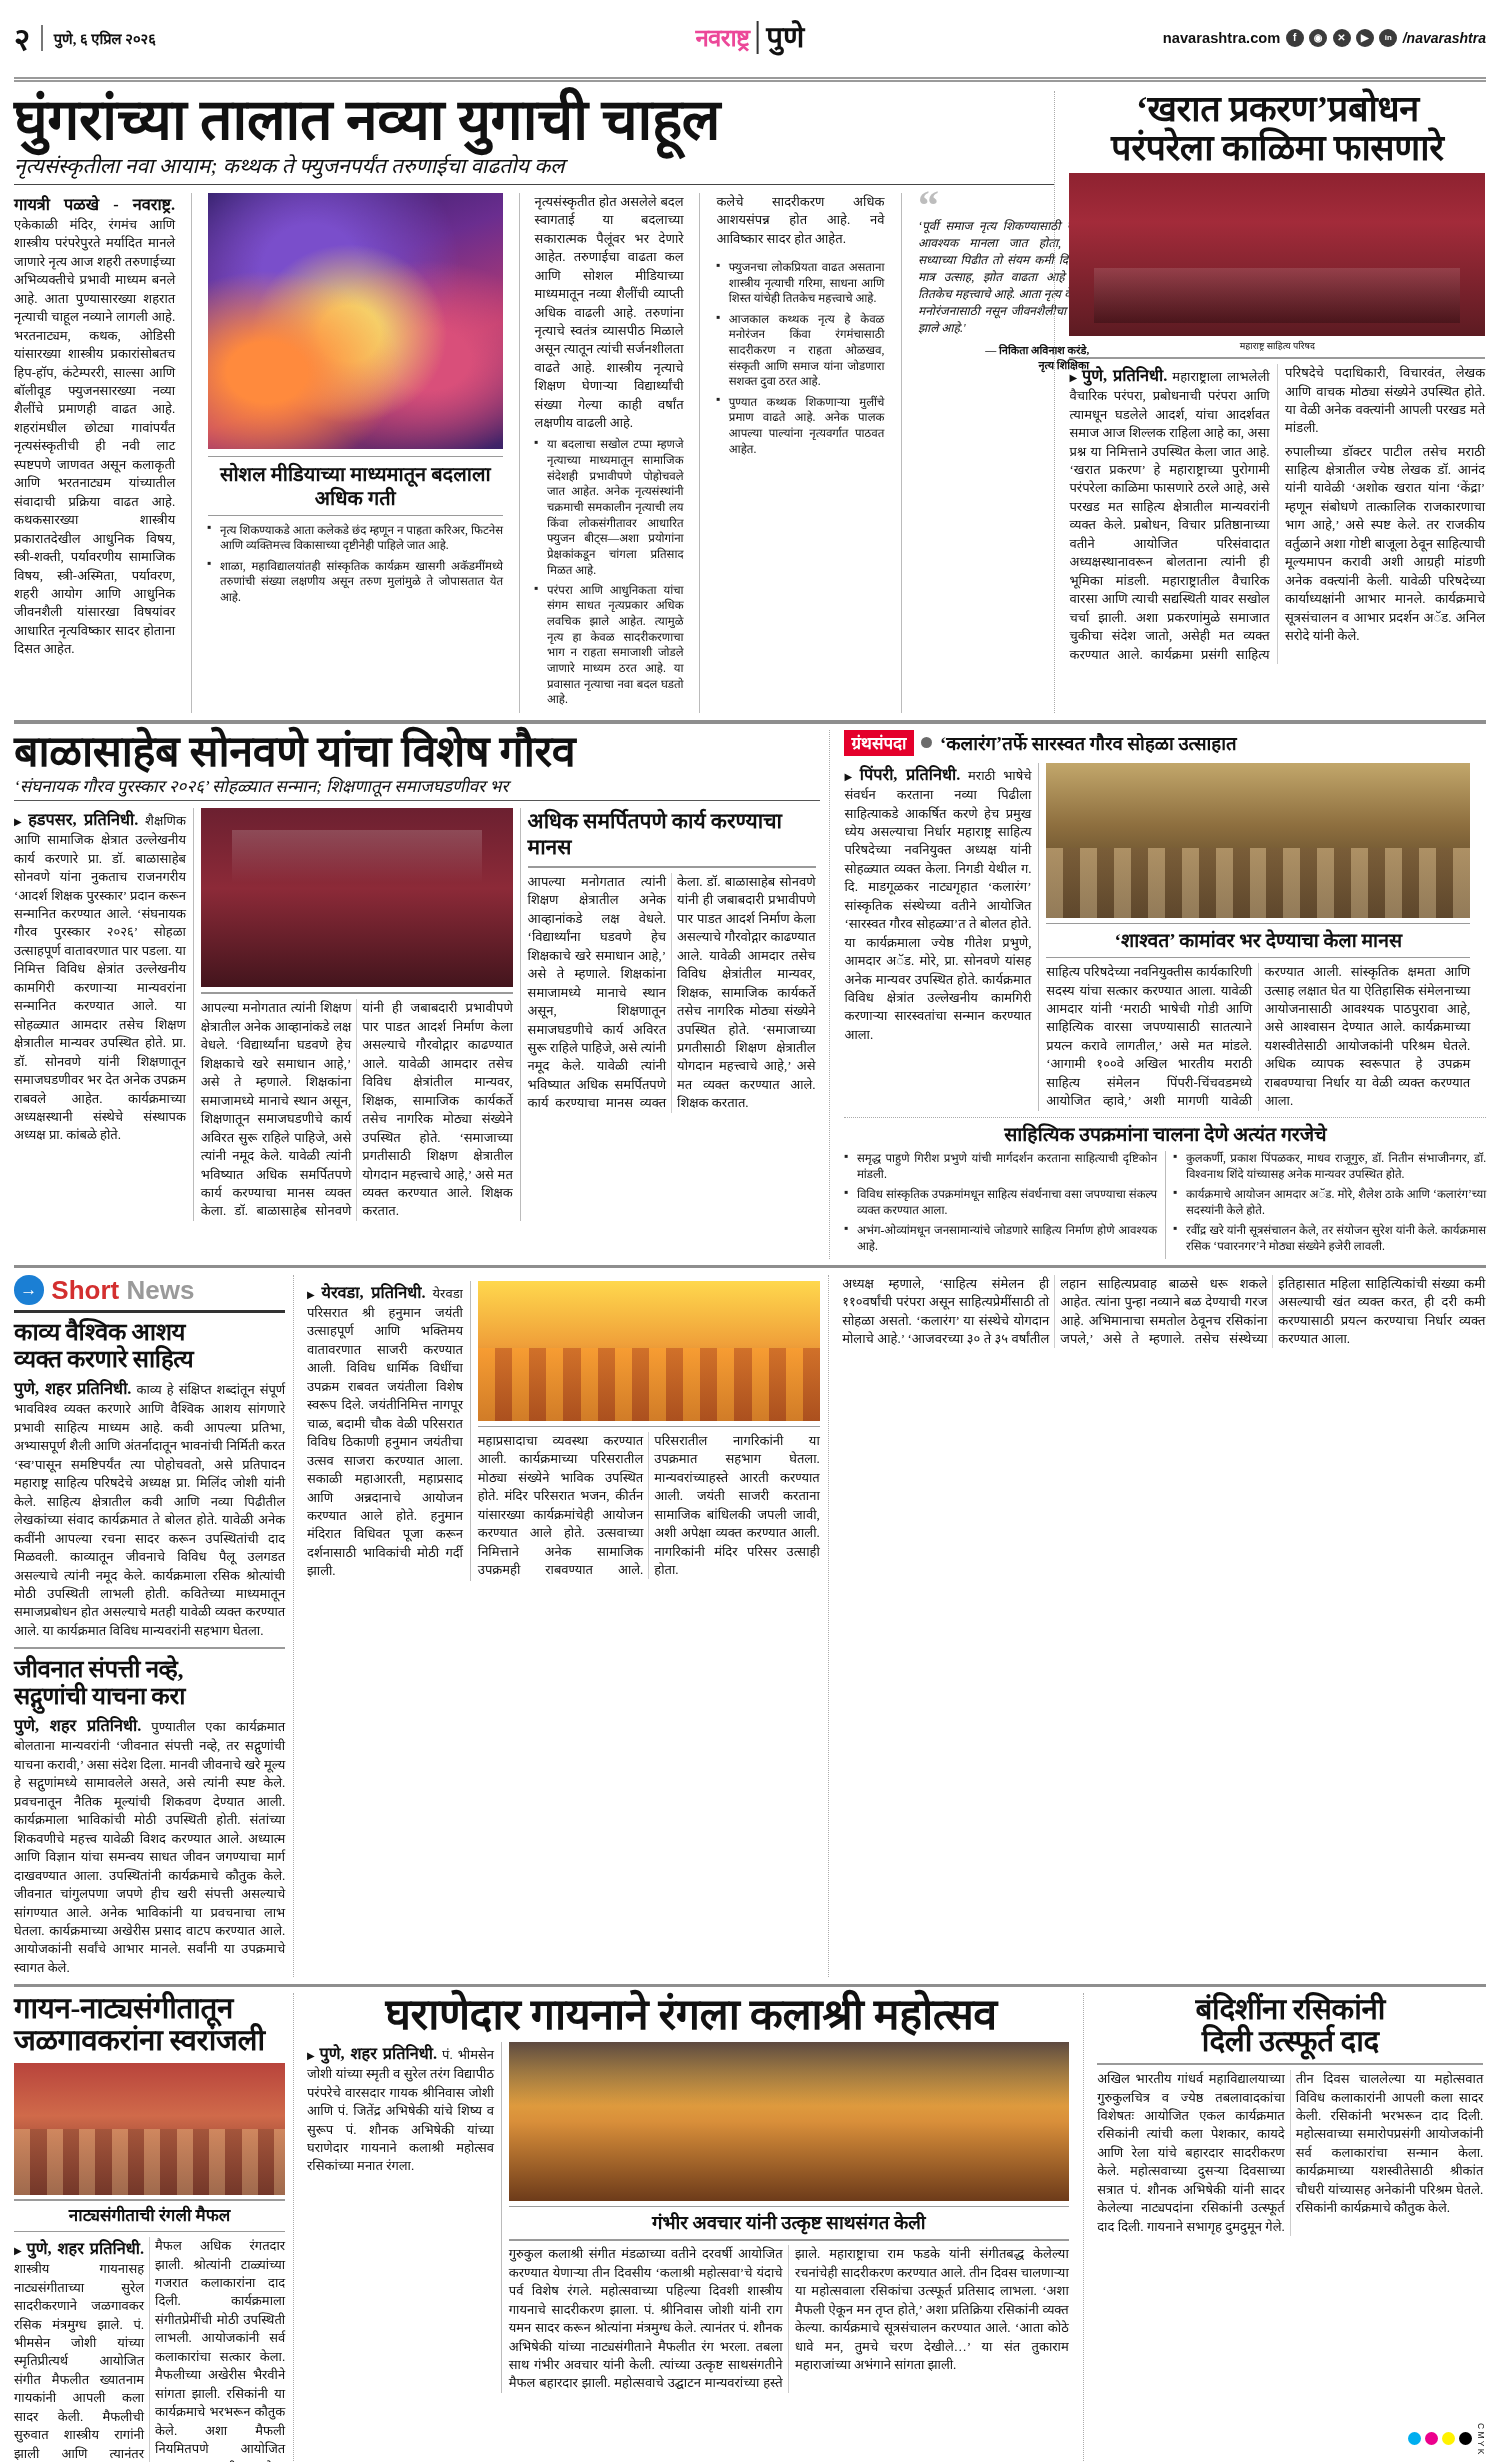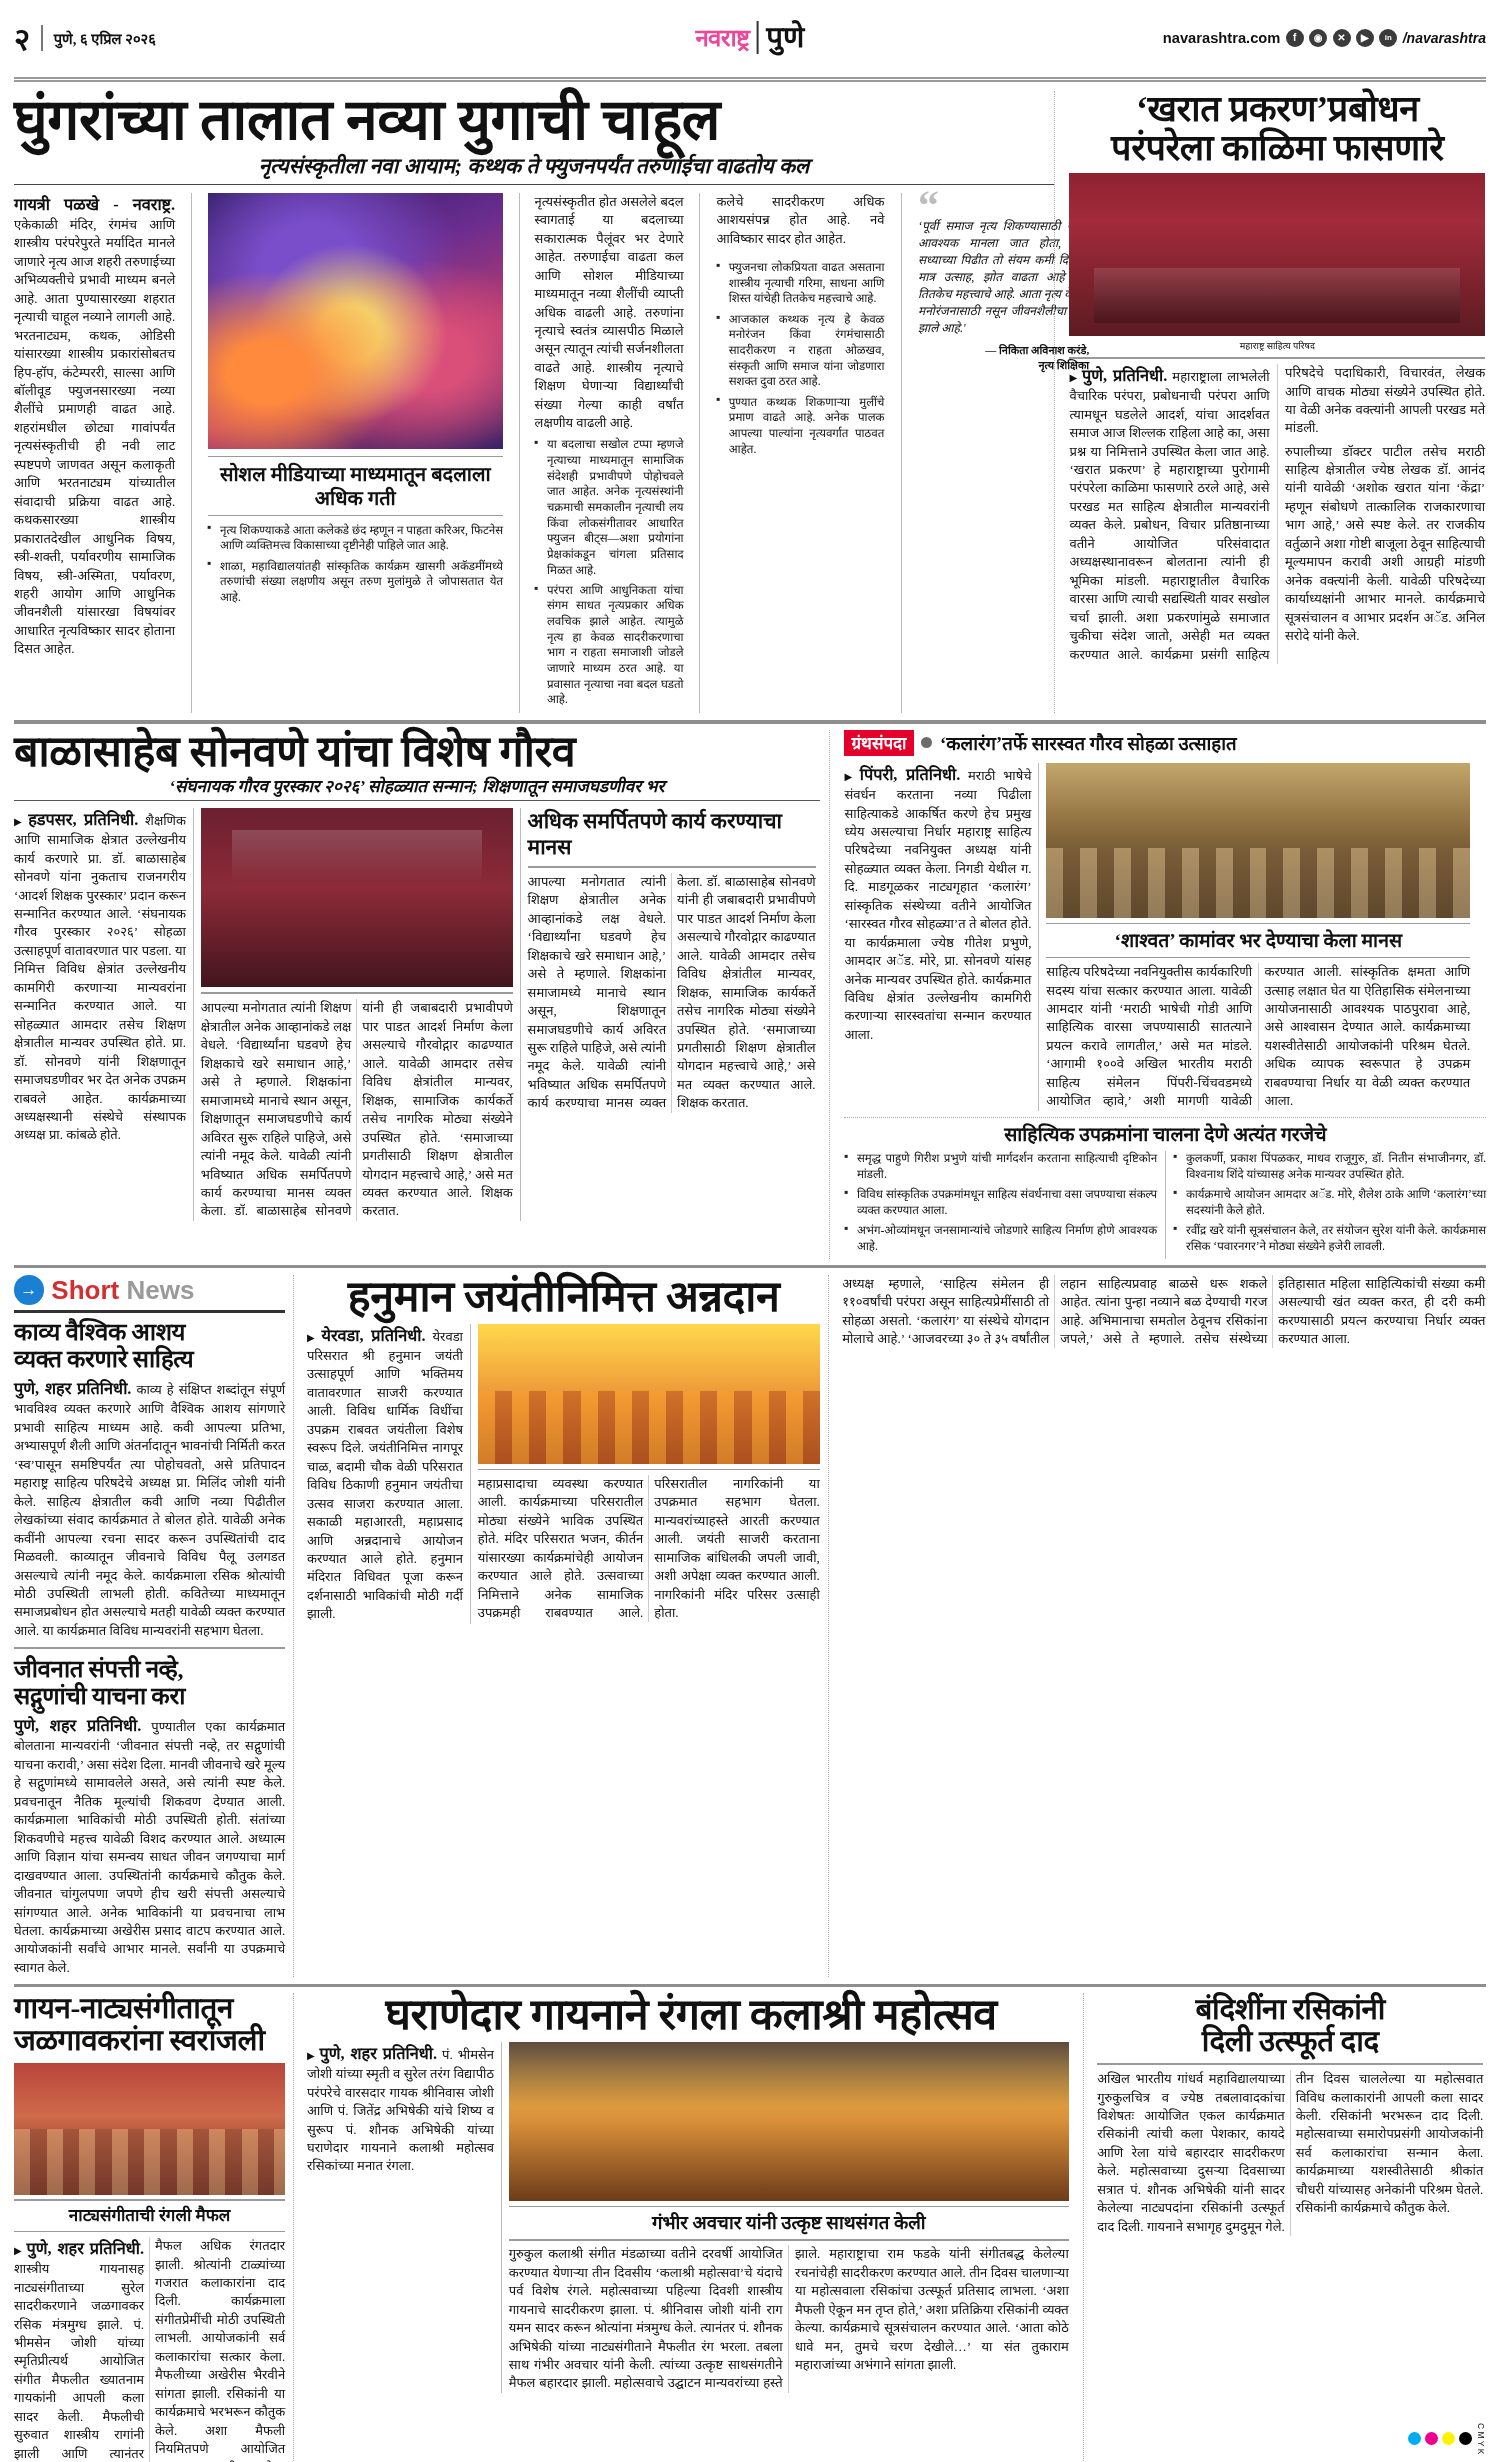--- a/index.html
+++ b/index.html
@@ -36,21 +36,21 @@
   .vdot { border-left:1.6px dotted #aaa; }
   .vline { border-left:0.8px solid #bbb; }
 
   
   .hl  { font-weight:700; line-height:1.0; letter-spacing:-0.4px; }
   .h-xxl { font-size:57px; }
   .h-xl  { font-size:43px; }
   .h-lg  { font-size:36px; }
   .h-md  { font-size:29.5px; }
   .h-sm  { font-size:24px; }
-  .sub  { font-size:21px; font-weight:700; font-style:italic; line-height:1.15;text-align:center; }
+  .sub  { font-size:21px; font-weight:400; font-style:italic; line-height:1.15; }
   .kick { font-size:16.3px; font-weight:700; }
   .body { font-size:13px; line-height:1.42; text-align:justify; hyphens:auto; }
   .caption-bold { font-size:20px; font-weight:700; text-align:center; line-height:1.2; }
   .tri { color:#111; font-size:10px; margin-right:3.1px; }
   .redtag { background:#e4002b; color:#fff; font-size:17px; font-weight:700; padding:1.6px 7px; display:inline-block; }
 
   .cols2 { column-count:2; column-gap:15.5px; column-rule:0.8px solid #ccc; }
 
   
   .photo { position:relative; overflow:hidden; background:#cfcfcf; }
@@ -295,21 +295,20 @@
         <div class="hl h-sm" style="white-space:pre-line;line-height:1.12">जीवनात संपत्ती नव्हे,
 सद्गुणांची याचना करा</div>
         <div class="body" style="margin-top:4.7px"><span class="kick">पुणे, शहर प्रतिनिधी.</span>
           <span>पुण्यातील एका कार्यक्रमात बोलताना मान्यवरांनी ‘जीवनात संपत्ती नव्हे, तर सद्गुणांची याचना करावी,’ असा संदेश दिला. मानवी जीवनाचे खरे मूल्य हे सद्गुणांमध्ये सामावलेले असते, असे त्यांनी स्पष्ट केले. प्रवचनातून नैतिक मूल्यांची शिकवण देण्यात आली. कार्यक्रमाला भाविकांची मोठी उपस्थिती होती. संतांच्या शिकवणीचे महत्त्व यावेळी विशद करण्यात आले. अध्यात्म आणि विज्ञान यांचा समन्वय साधत जीवन जगण्याचा मार्ग दाखवण्यात आला. उपस्थितांनी कार्यक्रमाचे कौतुक केले. जीवनात चांगुलपणा जपणे हीच खरी संपत्ती असल्याचे सांगण्यात आले. अनेक भाविकांनी या प्रवचनाचा लाभ घेतला. कार्यक्रमाच्या अखेरीस प्रसाद वाटप करण्यात आले. आयोजकांनी सर्वांचे आभार मानले. सर्वांनी या उपक्रमाचे स्वागत केले.</span></div>
       </div>
     </div>
 
     <div class="vdot"></div>
 
     <div style="padding:0 7.8px">
-      <div class="hl h-xl center">हनुमान जयंतीनिमित्त अन्नदान</div>
       <div class="grid" style="grid-template-columns:163px 0.8px 349px;margin-top:6.2px">
         <div style="padding-right:7px">
           <div class="body"><span class="tri">▶</span><span class="kick">येरवडा, प्रतिनिधी.</span>
             <span>येरवडा परिसरात श्री हनुमान जयंती उत्साहपूर्ण आणि भक्तिमय वातावरणात साजरी करण्यात आली. विविध धार्मिक विधींचा उपक्रम राबवत जयंतीला विशेष स्वरूप दिले. जयंतीनिमित्त नागपूर चाळ, बदामी चौक वेळी परिसरात विविध ठिकाणी हनुमान जयंतीचा उत्सव साजरा करण्यात आला. सकाळी महाआरती, महाप्रसाद आणि अन्नदानाचे आयोजन करण्यात आले होते. हनुमान मंदिरात विधिवत पूजा करून दर्शनासाठी भाविकांची मोठी गर्दी झाली.</span></div>
         </div>
         <div class="vline"></div>
         <div style="padding-left:7px">
           <div class="photo ph-temple" style="height:140px"></div>
           <div class="rule-thin" style="margin:4.7px 0"></div>
           <div class="body" style="column-count:2;column-gap:11px;column-rule:0.8px solid #ccc">

